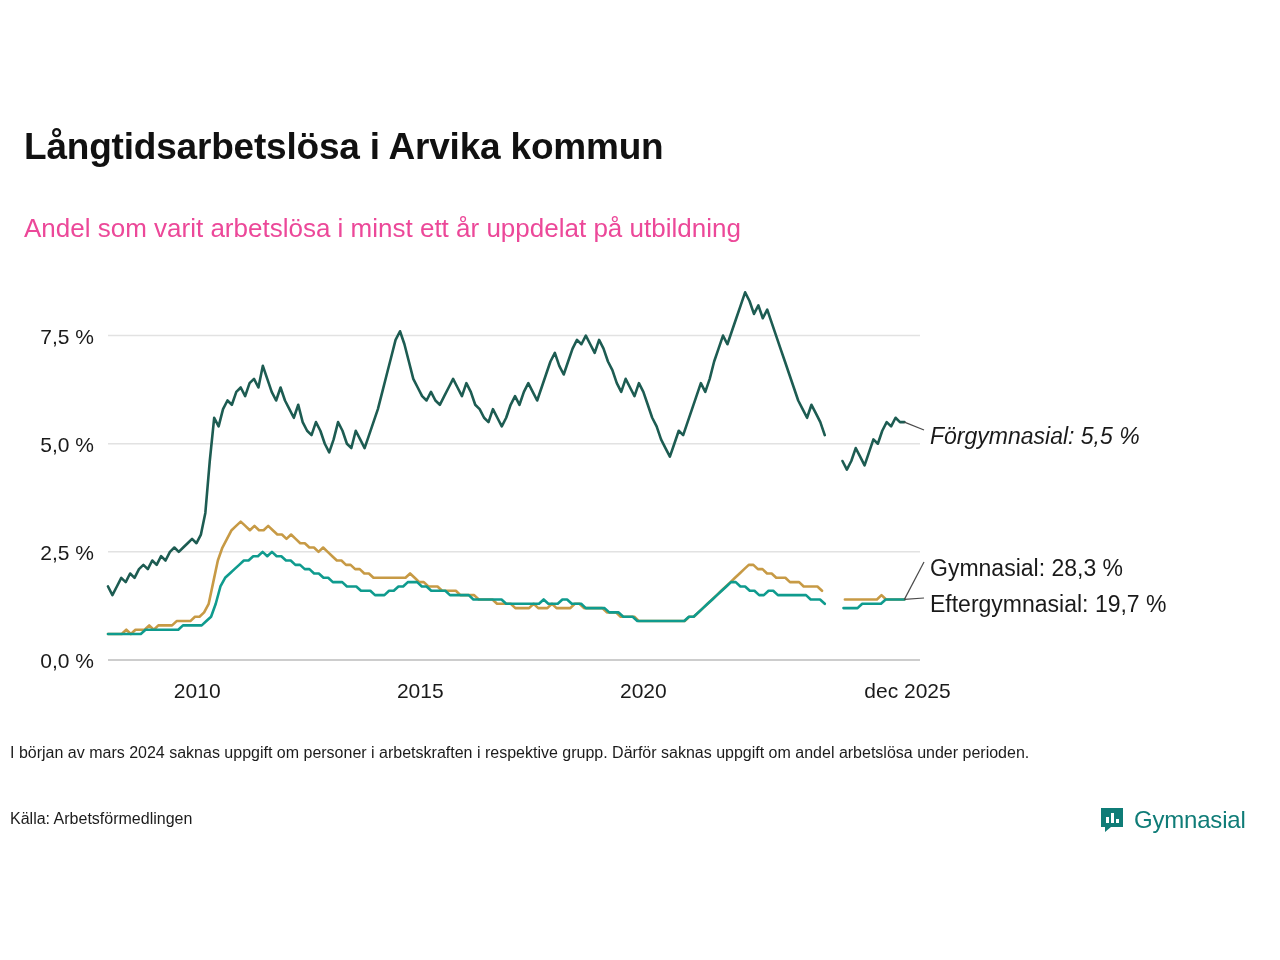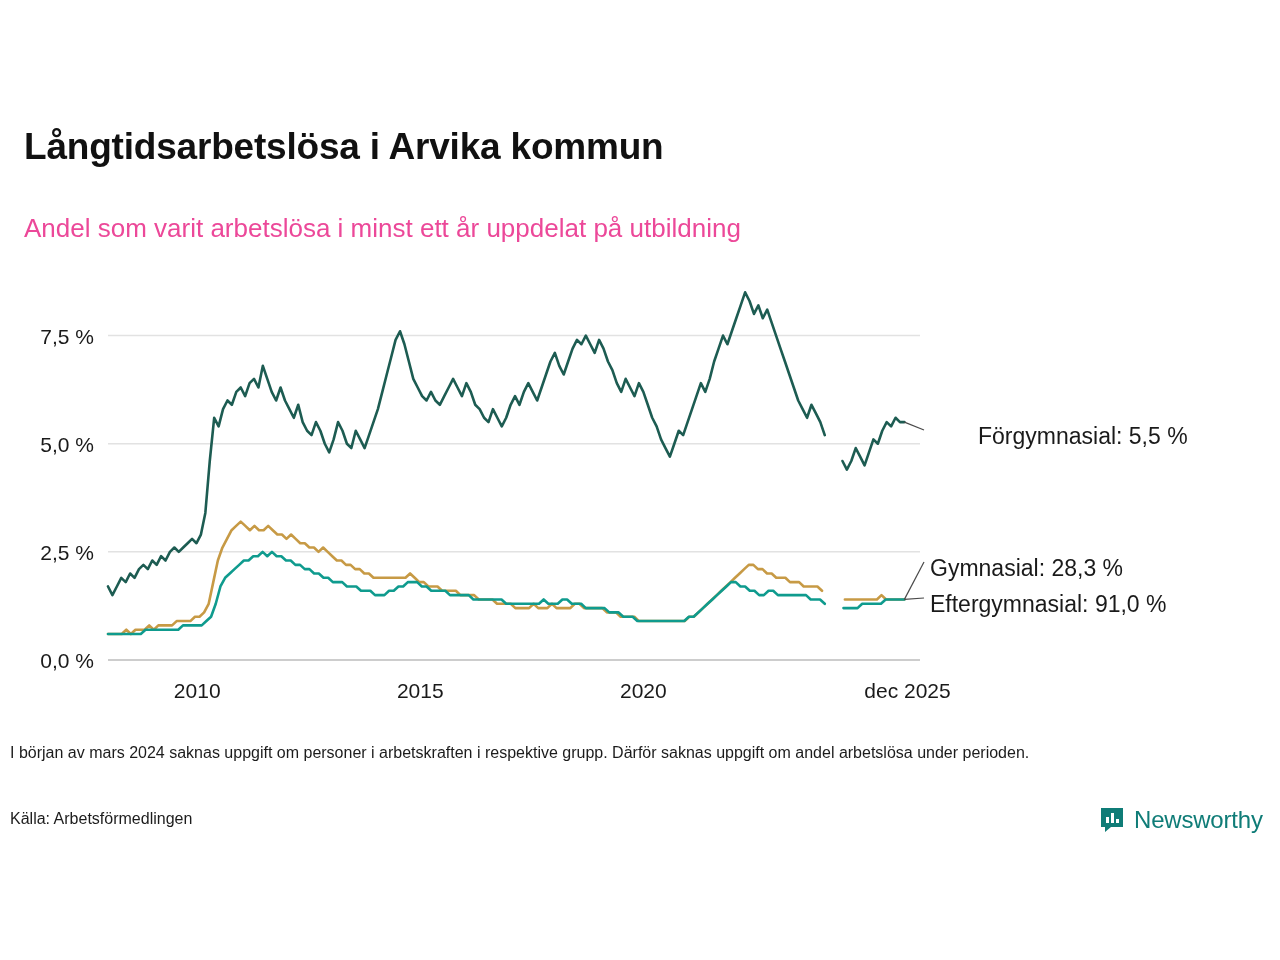--- a/index.html
+++ b/index.html
@@ -48,21 +48,21 @@
   }
   .chart-svg {
     display: block;
   }
   .annotation {
     position: absolute;
     font-size: 23px;
     color: #1a1a1a;
     white-space: nowrap;
   }
-  .ann-forgymnasial { left: 978px; top: 423px; }
+  .ann-forgymnasial { left: 930px; top: 423px; font-style: italic; }
   .ann-gymnasial { left: 930px; top: 555px; }
   .ann-eftergymnasial { left: 930px; top: 591px; }
   .footnote {
     position: absolute;
     left: 10px;
     top: 742px;
     width: 1240px;
     font-size: 16px;
     line-height: 22px;
     color: #1c1c1c;
@@ -128,30 +128,30 @@
         <polyline points="108.00,364.05 112.68,364.05 117.37,364.05 122.05,364.05 126.74,364.05 131.42,364.05 136.11,364.05 140.79,364.05 145.48,359.72 150.16,359.72 154.85,359.72 159.53,359.72 164.22,359.72 168.90,359.72 173.58,359.72 178.27,359.72 182.95,355.40 187.64,355.40 192.32,355.40 197.01,355.40 201.69,355.40 206.38,351.07 211.06,346.74 215.75,333.77 220.43,316.47 225.12,307.81 229.80,303.49 234.48,299.16 239.17,294.84 243.85,290.51 248.54,290.51 253.22,286.19 257.91,286.19 262.59,281.86 267.28,286.19 271.96,281.86 276.65,286.19 281.33,286.19 286.02,290.51 290.70,290.51 295.38,294.84 300.07,294.84 304.75,299.16 309.44,299.16 314.12,303.49 318.81,303.49 323.49,307.81 328.18,307.81 332.86,312.14 337.55,312.14 342.23,312.14 346.92,316.47 351.60,316.47 356.28,316.47 360.97,320.79 365.65,320.79 370.34,320.79 375.02,325.12 379.71,325.12 384.39,325.12 389.08,320.79 393.76,320.79 398.45,316.47 403.13,316.47 407.82,312.14 412.50,312.14 417.18,312.14 421.87,316.47 426.55,316.47 431.24,320.79 435.92,320.79 440.61,320.79 445.29,320.79 449.98,325.12 454.66,325.12 459.35,325.12 464.03,325.12 468.72,325.12 473.40,329.44 478.08,329.44 482.77,329.44 487.45,329.44 492.14,329.44 496.82,329.44 501.51,329.44 506.19,333.77 510.88,333.77 515.56,333.77 520.25,333.77 524.93,333.77 529.62,333.77 534.30,333.77 538.98,333.77 543.67,329.44 548.35,333.77 553.04,333.77 557.72,333.77 562.41,329.44 567.09,329.44 571.78,333.77 576.46,333.77 581.15,333.77 585.83,338.09 590.52,338.09 595.20,338.09 599.88,338.09 604.57,338.09 609.25,342.42 613.94,342.42 618.62,342.42 623.31,346.74 627.99,346.74 632.68,346.74 637.36,351.07 642.05,351.07 646.73,351.07 651.42,351.07 656.10,351.07 660.78,351.07 665.47,351.07 670.15,351.07 674.84,351.07 679.52,351.07 684.21,351.07 688.89,346.74 693.58,346.74 698.26,342.42 702.95,338.09 707.63,333.77 712.32,329.44 717.00,325.12 721.68,320.79 726.37,316.47 731.05,312.14 735.74,312.14 740.42,316.47 745.11,316.47 749.79,320.79 754.48,320.79 759.16,325.12 763.85,325.12 768.53,320.79 773.22,320.79 777.90,325.12 782.58,325.12 787.27,325.12 791.95,325.12 796.64,325.12 801.32,325.12 806.01,325.12 810.69,329.44 815.38,329.44 820.06,329.44 824.75,333.77" fill="none" stroke="#0f9b8e" stroke-width="2.6" stroke-linejoin="round" stroke-linecap="round"></polyline>
         <polyline points="843.48,338.09 848.17,338.09 852.85,338.09 857.54,338.09 862.22,333.77 866.91,333.77 871.59,333.77 876.28,333.77 880.96,333.77 885.65,329.44 890.33,329.44 895.02,329.44 899.70,329.44 904.38,329.44" fill="none" stroke="#0f9b8e" stroke-width="2.6" stroke-linejoin="round" stroke-linecap="round"></polyline>
         <path d="M 904.4 152.1 L 924 160" fill="none" stroke="#4a4a4a" stroke-width="1.2"></path>
         <path d="M 904.4 329.4 L 924 292" fill="none" stroke="#4a4a4a" stroke-width="1.2"></path>
         <path d="M 904.4 329.4 L 924 328" fill="none" stroke="#4a4a4a" stroke-width="1.2"></path>
       </svg>
   </div>
 
   <div class="annotation ann-forgymnasial">Förgymnasial: 5,5 %</div>
   <div class="annotation ann-gymnasial">Gymnasial: 28,3 %</div>
-  <div class="annotation ann-eftergymnasial">Eftergymnasial: 91,0 %</div>
+  <div class="annotation ann-eftergymnasial">Eftergymnasial: 19,7 %</div>
 
   <div class="footnote">I början av mars 2024 saknas uppgift om personer i arbetskraften i respektive grupp. Därför saknas uppgift om andel arbetslösa under perioden.</div>
   <div class="source">Källa: Arbetsförmedlingen</div>
 
   <div class="logo">
     <span class="logo-mark">
       <svg width="28" height="28" viewBox="0 0 28 28">
         <path d="M3 2 H25 V21 H13 L7 26 V21 H3 Z" fill="#0f7c77"></path>
         <rect x="8" y="11" width="3" height="6" fill="#ffffff"></rect>
         <rect x="13" y="7" width="3" height="10" fill="#ffffff"></rect>
         <rect x="18" y="13" width="3" height="4" fill="#ffffff"></rect>
       </svg>
     </span>
-    <span class="logo-text">Newsworthy</span>
+    <span class="logo-text">Gymnasial</span>
   </div>
 
 </div>
 
 </body></html>

